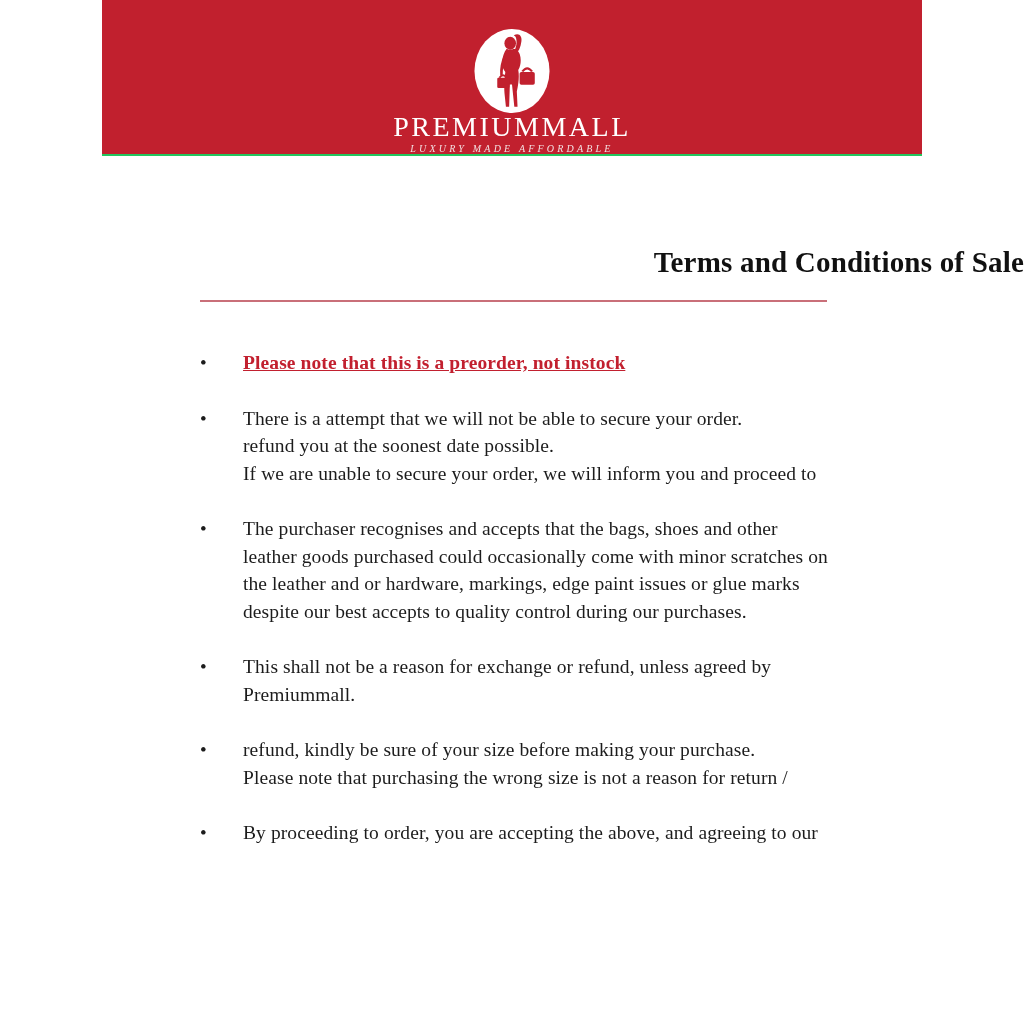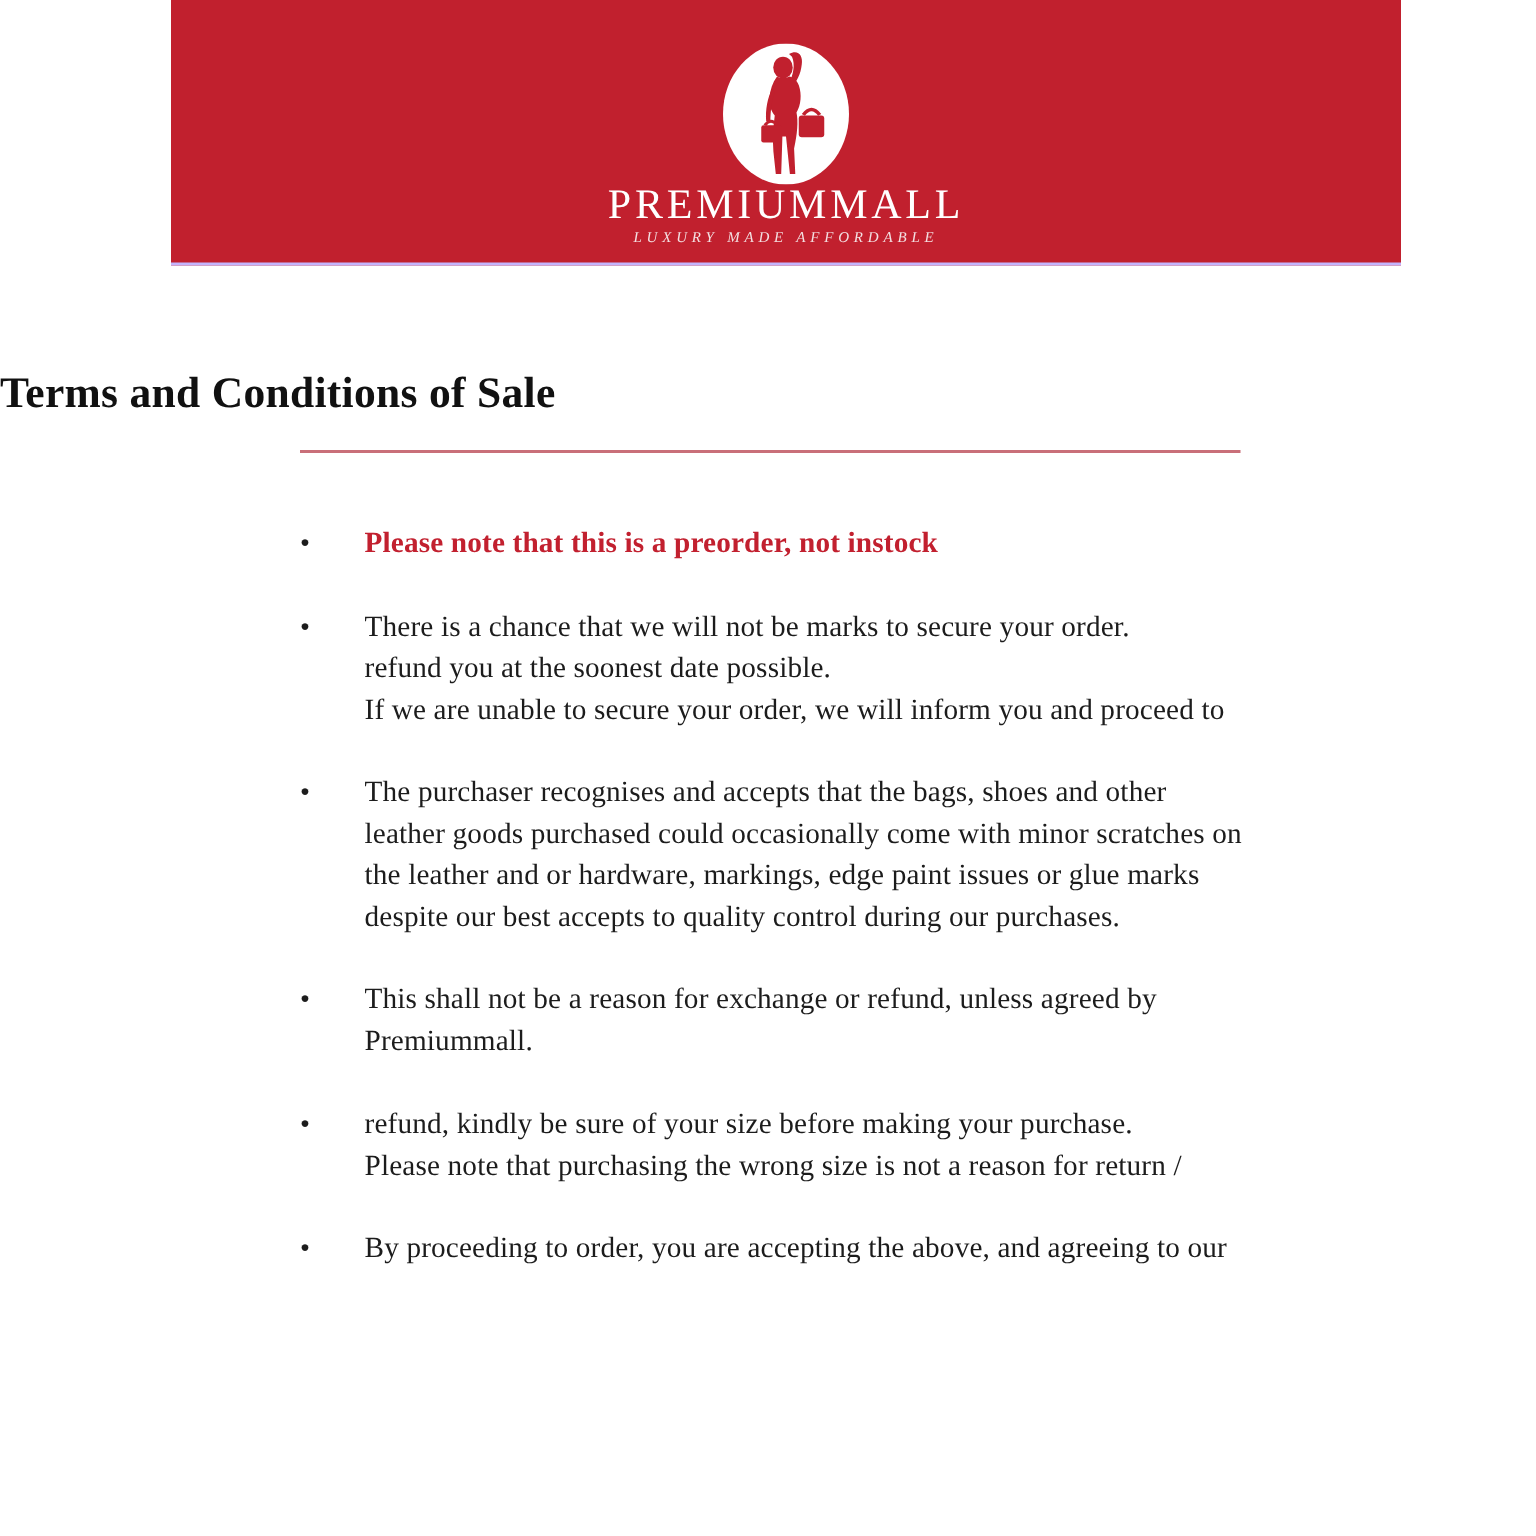--- a/index.html
+++ b/index.html
@@ -15,47 +15,46 @@
   html,body{background:#fff;}
   .page{
     position:relative;
     width:1024px;height:1024px;
     background:var(--page-white);
     font-family:"Liberation Serif","DejaVu Serif",serif;
     overflow:hidden;
   }
   .header{
     position:absolute;left:102px;top:0;
-    width:820px;height:177px;
+    width:820px;height:156px;
     background:var(--accent-red);
-    border-bottom:2px solid #c4b5fd;
+    border-bottom:2px solid #22c55e;
     display:flex;flex-direction:column;align-items:center;
     padding-top:29px;
-    margin-left:12px;
   }
   .logo-svg{display:block;}
   .brand-name{
     color:var(--logo-white);
     font-size:28px;
     letter-spacing:2.5px;
     line-height:26px;
     margin-top:1px;
     font-weight:400;
   }
   .brand-tagline{
     color:var(--tagline-pink);
     font-size:10px;
     letter-spacing:3.2px;
     margin-top:3px;
     font-weight:400;
     font-style:italic;
   }
   .doc-title{
     position:absolute;top:246px;left:0;right:0;
-    text-align:left;
+    text-align:right;
     font-size:29px;font-weight:700;
     color:#111111;
     letter-spacing:0.2px;
   }
   .title-rule{
     position:absolute;top:300px;left:200px;
     width:627px;height:2px;
     background:var(--rule-pink);
   }
   .terms-list{
@@ -74,20 +73,21 @@
   .bullet-text{flex:1;}
   .line{
     font-size:19.5px;
     line-height:27.5px;
     color:var(--text-black);
     letter-spacing:0.1px;
   }
   .line.emphasis{
     color:var(--emphasis-red);
     font-weight:700;
+    text-decoration:underline;
   }
 </style>
 </head>
 <body>
 
 <div class="page">
 
   <div class="header">
     <svg class="logo-svg" width="84" height="94" viewBox="0 0 84 94" aria-hidden="true">
       <g>
@@ -122,21 +122,21 @@
     <div class="bullet-item">
       <span class="bullet-marker">•</span>
       <div class="bullet-text">
           <div class="line emphasis">Please note that this is a preorder, not instock</div>
         </div>
     </div>
 
     <div class="bullet-item">
       <span class="bullet-marker">•</span>
       <div class="bullet-text">
-          <div class="line">There is a chance that we will not be marks to secure your order.</div>
+          <div class="line">There is a attempt that we will not be able to secure your order.</div>
           <div class="line">refund you at the soonest date possible.</div>
           <div class="line">If we are unable to secure your order, we will inform you and proceed to</div>
         </div>
     </div>
 
     <div class="bullet-item">
       <span class="bullet-marker">•</span>
       <div class="bullet-text">
           <div class="line">The purchaser recognises and accepts that the bags, shoes and other</div>
           <div class="line">leather goods purchased could occasionally come with minor scratches on</div>

